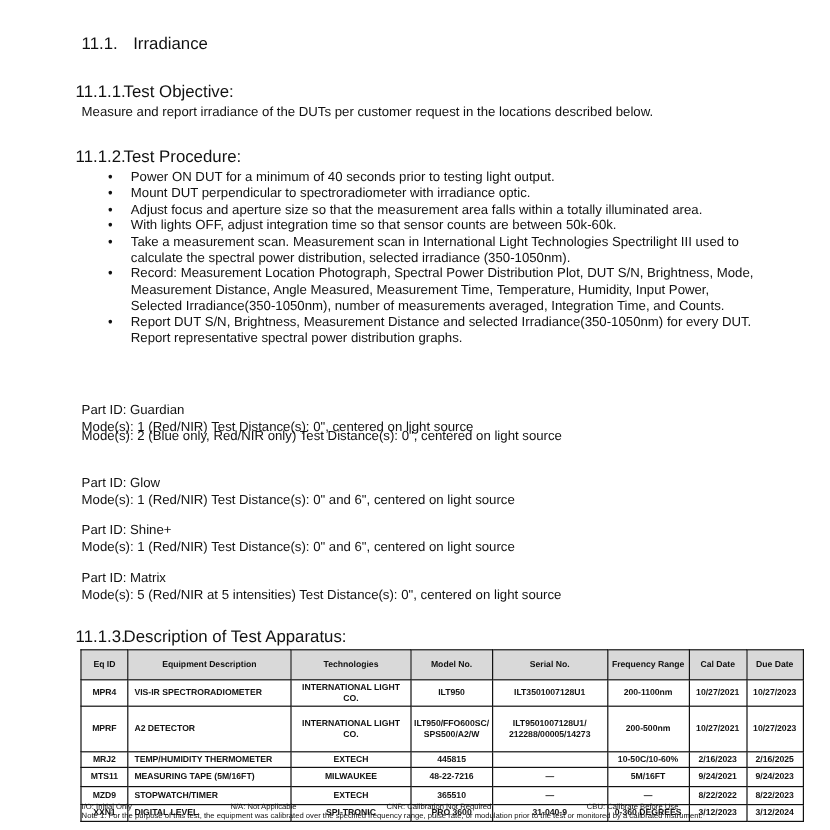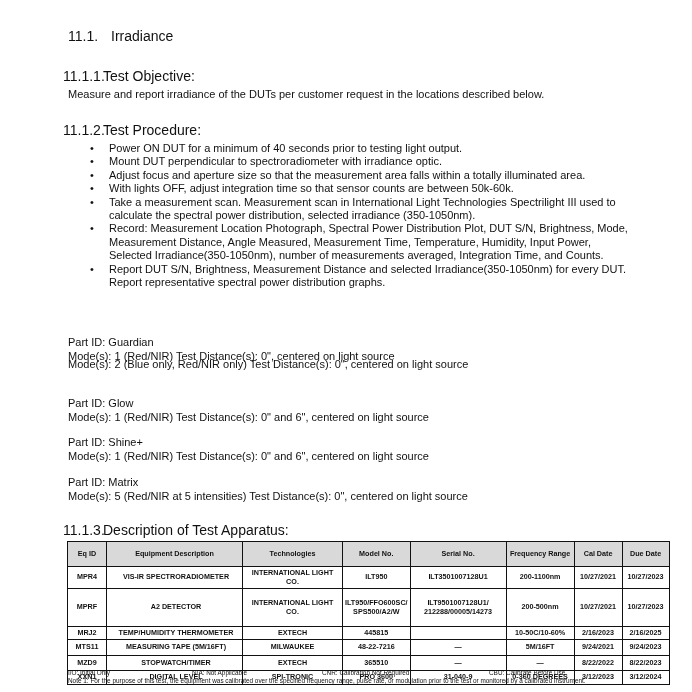--- a/index.html
+++ b/index.html
@@ -14,21 +14,21 @@
   ul.bullets { position:absolute; left:90px; top:142px; width:540px; margin:0; padding:0;
                list-style:none; font-size:11px; line-height:13.4px; }
   ul.bullets li { position:relative; padding-left:19px; }
   ul.bullets li .dot { position:absolute; left:0; top:0; }
   .part { left:68px; font-size:11px; line-height:13.5px; }
   table.app { position:absolute; left:67px; top:541px; border-collapse:collapse;
               font-size:7.2px; font-weight:bold; color:#111; table-layout:fixed;padding-left:44px; }
   table.app th, table.app td { border:1px solid #111; padding:0 2px; text-align:center;
               line-height:8.5px; overflow:hidden; }
   table.app th { background:#d9d9d9; height:24px; }
-  table.app td.left { text-align:center; padding-left:5px; }
+  table.app td.left { text-align:left; padding-left:5px; }
   .legend { left:68px; top:669px; font-size:6.4px; width:600px; line-height:7.6px; }
   .legend .row { white-space:nowrap; }
   .legend .row span { display:inline-block; }
 </style>
 </head>
 <body>
 
 <div class="abs h1">
   <span class="num">11.1.</span><span>Irradiance</span>
 </div>

